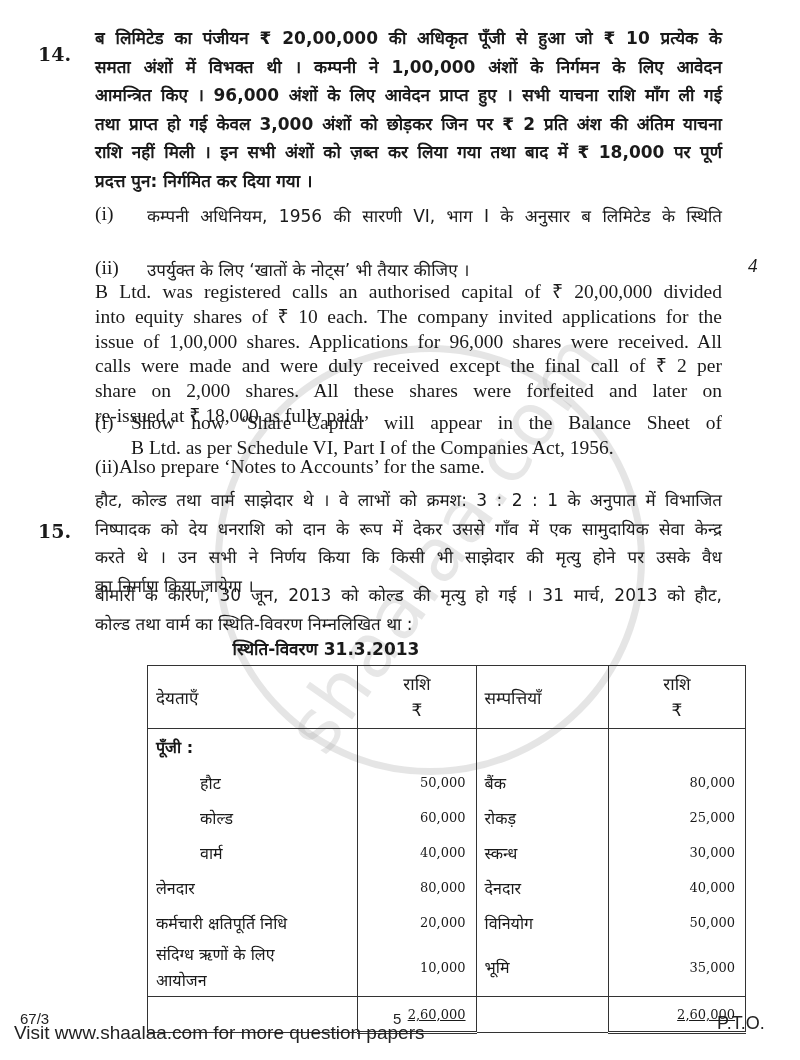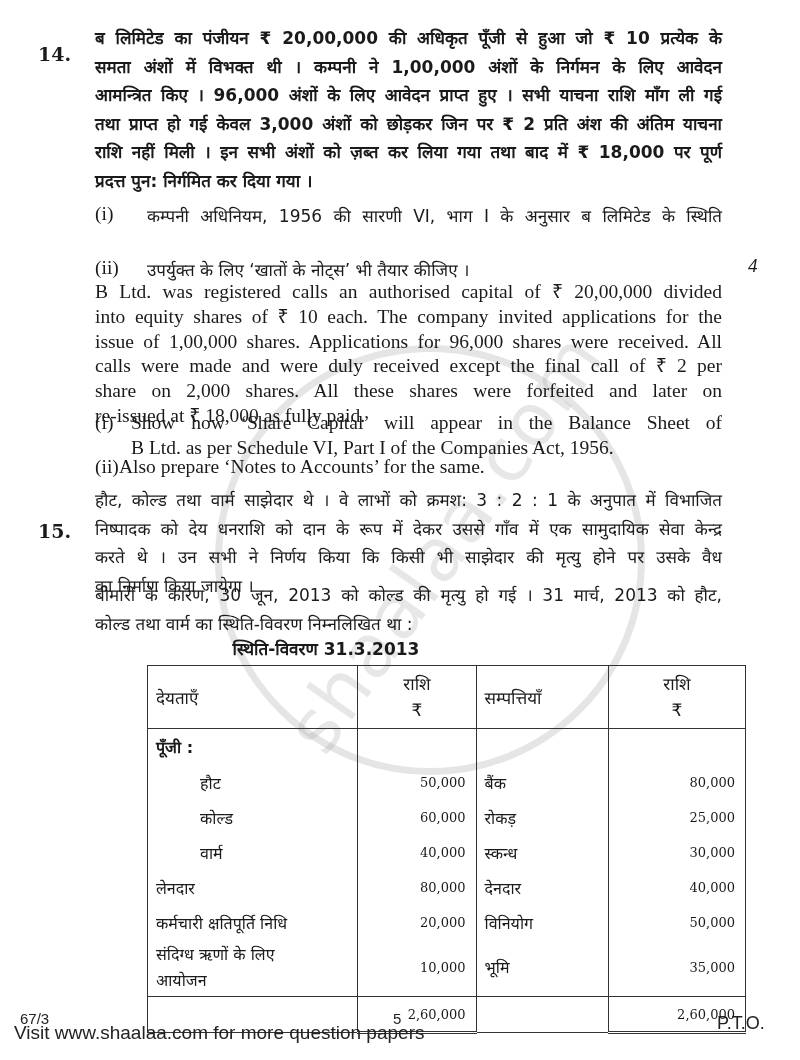--- a/index.html
+++ b/index.html
@@ -53,21 +53,21 @@
   .bs th { font-weight: normal; font-family: "DejaVu Sans", sans-serif; height: 62px; border: 1px solid #333; }
   .bs th.left { text-align: left; }
   .bs th.amt { line-height: 26px; }
   .bs td { border-left: 1px solid #333; border-right: 1px solid #333; height: 35px; }
   .bs td.lbl { font-family: "DejaVu Sans", sans-serif; font-size: 16px; }
   .bs td.ind { padding-left: 52px; }
   .bs td.num { text-align: right; font-family: "DejaVu Serif", serif; font-size: 13px; padding-right: 10px; }
   .bs tr.head-row td { height: 36px; font-weight: bold; }
   .bs tr.tall td { height: 56px; line-height: 26px; }
   .bs tr.total td { border-top: 1px solid #333; height: 34px; }
-  .bs tr.total td.num { border-bottom: 3px double #333; }
+  .bs tr.total td.num { border-bottom: 3px double #333; text-decoration: underline; }
 
   .footer { position: absolute; font-family: "Liberation Sans", sans-serif; font-size: 18px; color: #222; }
 </style>
 </head>
 <body>
 
 <div class="page">
 
   <div class="wm-circle"></div>
   <div class="wm-text">shaalaa.com</div>

